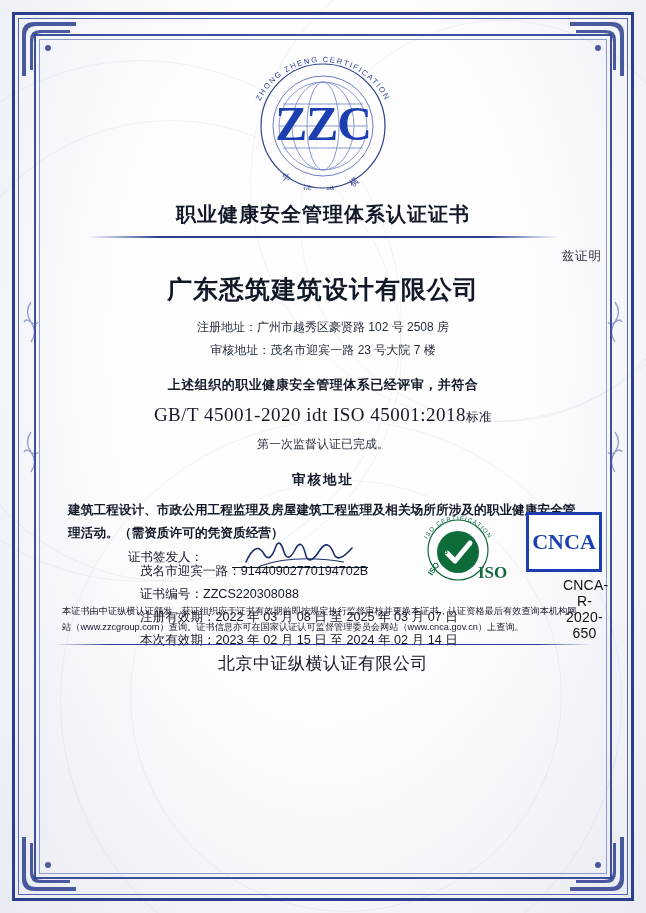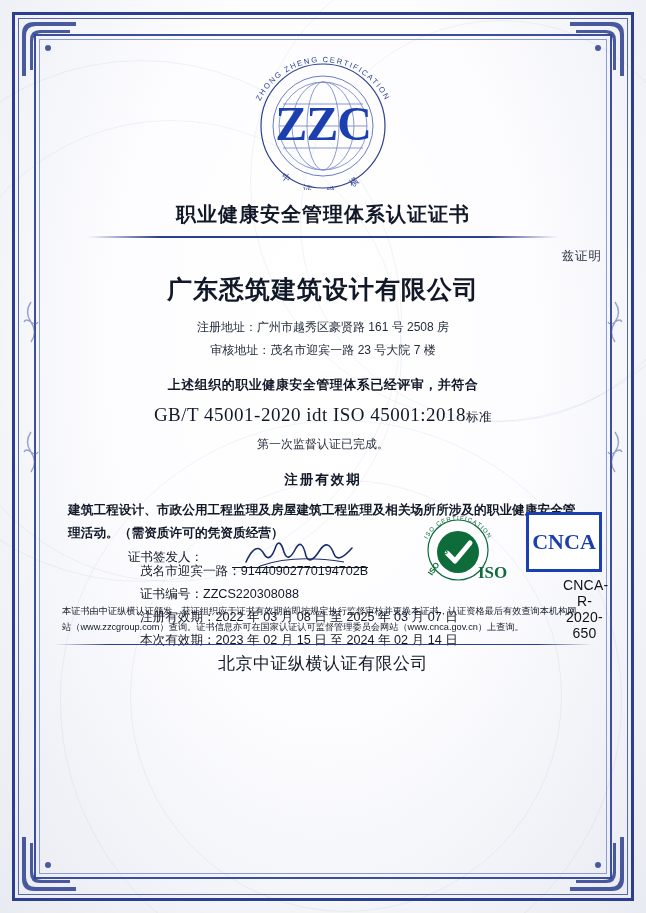--- a/index.html
+++ b/index.html
@@ -249,33 +249,33 @@
       </svg>
     </div>
 
     <div class="title">职业健康安全管理体系认证证书</div>
     <div class="title-rule"></div>
 
     <div class="zizhengming">兹证明</div>
     <div class="company">广东悉筑建筑设计有限公司</div>
 
     <div class="addr">
-      <div>注册地址：广州市越秀区豪贤路 161 号 2508 房</div>
+      <div>注册地址：广州市越秀区豪贤路 102 号 2508 房</div>
       <div>审核地址：茂名市迎宾一路 23 号大院 7 楼</div>
     </div>
 
     <div class="conform">上述组织的职业健康安全管理体系已经评审，并符合</div>
 
     <div class="standard">
       <span>GB/T 45001-2020 idt ISO 45001:2018</span><span class="suffix">标准</span>
     </div>
 
     <div class="firstsup">第一次监督认证已完成。</div>
 
-    <div class="scope-title">注册有效期</div>
+    <div class="scope-title">审核地址</div>
     <div class="scope-body">建筑工程设计、市政公用工程监理及房屋建筑工程监理及相关场所所涉及的职业健康安全管理活动。（需资质许可的凭资质经营）</div>
 
     <div class="details">
       <div>茂名市迎宾一路：91440902770194702B</div>
       <div>证书编号：ZZCS220308088</div>
       <div>注册有效期：2022 年 03 月 08 日 至 2025 年 03 月 07 日</div>
       <div>本次有效期：2023 年 02 月 15 日 至 2024 年 02 月 14 日</div>
     </div>
 
     <div class="marks">

